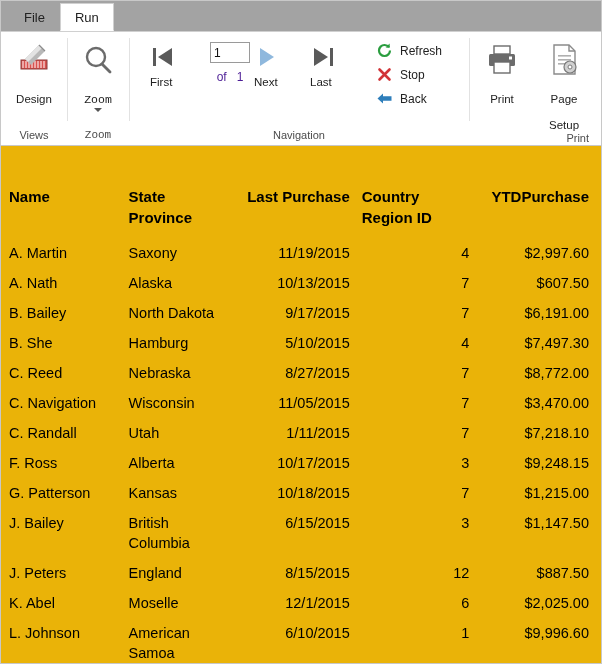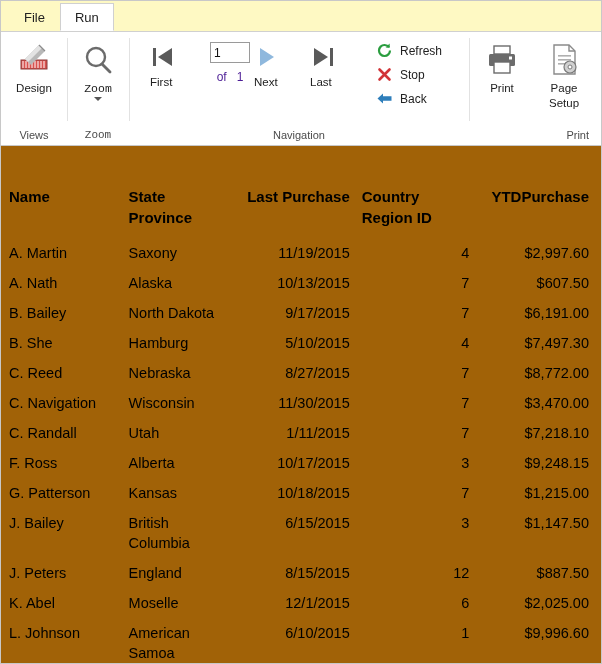--- a/index.html
+++ b/index.html
@@ -20,21 +20,21 @@
     border: 1px solid #c8c8c8;
     box-sizing: border-box;
     display: flex;
     flex-direction: column;
     position: relative;
   }
 
   
   .tabbar {
     height: 30px;
-    background: #fef9c3;
+    background: #a3a3a3;
     display: flex;
     align-items: flex-end;
     padding-left: 8px;
     box-sizing: border-box;
   }
   .tab {
     height: 28px;
     min-width: 48px;
     padding: 0 14px;
     display: flex;
@@ -113,21 +113,21 @@
     height: 40px;
     display: flex;
     align-items: center;
     justify-content: center;
   }
   .bigbtn .cap {
     font-size: 11.5px;
     color: #222;
     text-align: center;
     line-height: 13px;
-    margin-top: 2px;
+    margin-top: 13px;
   }
   .caret {
     display: block;
     width: 0;
     height: 0;
     border-left: 4px solid transparent;
     border-right: 4px solid transparent;
     border-top: 4px solid #555;
     margin: 2px auto 0 auto;
   }
@@ -200,21 +200,21 @@
     width: 17px;
     height: 17px;
     display: flex;
     align-items: center;
     justify-content: center;
   }
 
   
   .report {
     flex: 1;
-    background: #a16207;
+    background: #eab308;
     overflow: hidden;
     position: relative;
     padding: 38px 0 0 0;
     box-sizing: border-box;
   }
   table.rpt {
     border-collapse: collapse;
     margin-left: 4px;
     width: 592px;
     table-layout: fixed;
@@ -464,21 +464,21 @@
         <tr>
           <td>C. Reed</td>
           <td>Nebraska</td>
           <td class="num">8/27/2015</td>
           <td class="num">7</td>
           <td class="num">$8,772.00</td>
         </tr>
         <tr>
           <td>C. Navigation</td>
           <td>Wisconsin</td>
-          <td class="num">11/30/2015</td>
+          <td class="num">11/05/2015</td>
           <td class="num">7</td>
           <td class="num">$3,470.00</td>
         </tr>
         <tr>
           <td>C. Randall</td>
           <td>Utah</td>
           <td class="num">1/11/2015</td>
           <td class="num">7</td>
           <td class="num">$7,218.10</td>
         </tr>

